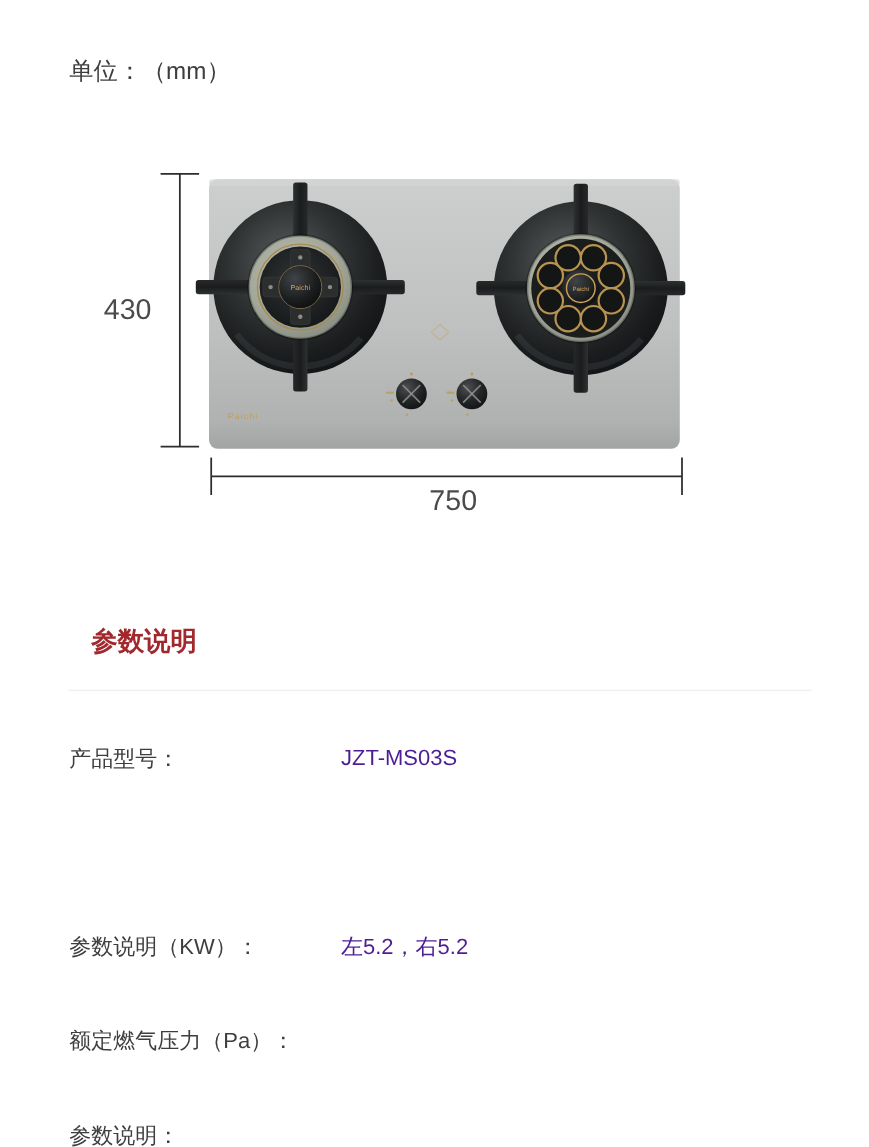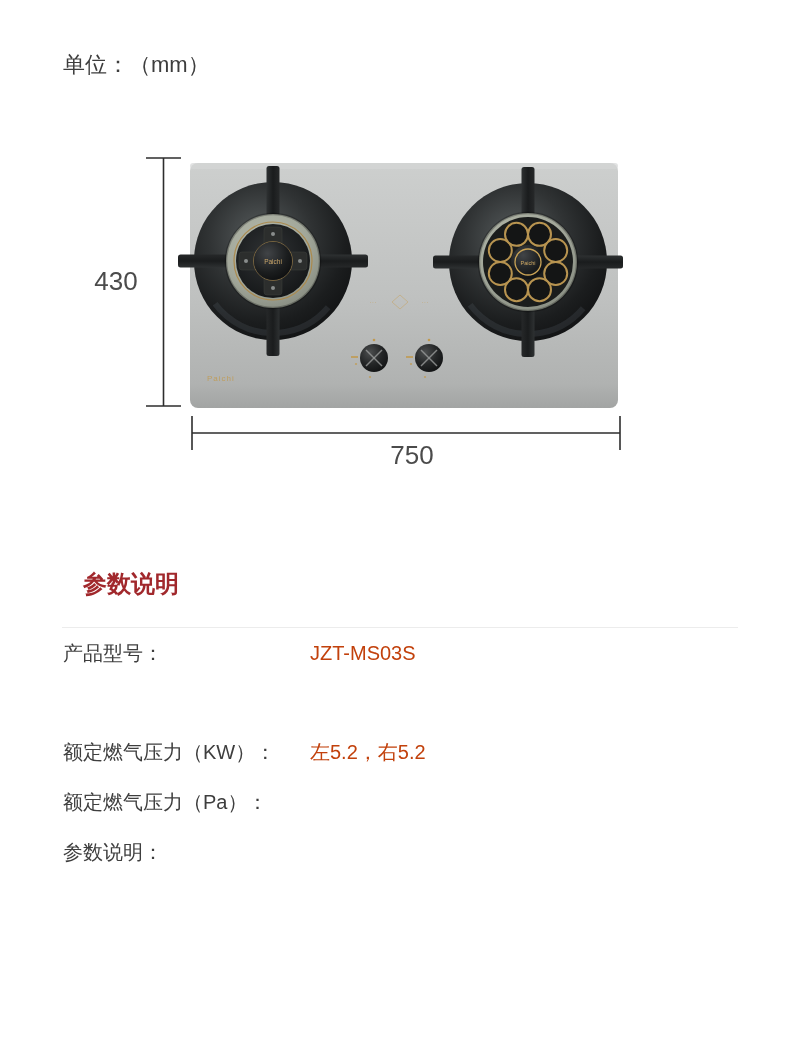--- a/index.html
+++ b/index.html
@@ -8,23 +8,23 @@
     font-family:"Liberation Sans","DejaVu Sans",sans-serif;color:#3e3e3e;
   }
   .unit-label{position:absolute;left:63px;top:50px;font-size:22px;color:#3d3d3d;}
   .stove-svg{position:absolute;left:0;top:0;}
   .dim-label{position:absolute;font-size:26px;color:#4b4b4b;text-align:center;}
   .dim-height{left:86px;top:266px;width:60px;}
   .dim-width{left:372px;top:440px;width:80px;}
   .section-title{position:absolute;left:62px;top:562px;font-size:24px;font-weight:bold;color:#a1282c;line-height:44px;margin-left:21px;}
   .divider{position:absolute;left:62px;top:627px;width:676px;height:1px;background:#ececec;}
   .spec-table{position:absolute;left:63px;top:629px;width:690px;}
-  .spec-row{display:flex;align-items:center;height:49.6px;font-size:20px;}
+  .spec-row{display:flex;align-items:center;height:49.6px;font-size:20px;margin-top:36px;}
   .spec-label{width:247px;flex:0 0 247px;color:#3e3e3e;}
-  .spec-value{flex:1;color:#c2410c;}
+  .spec-value{flex:1;color:#4c1d95;}
 </style>
 </head>
 <body>
 
 <div class="canvas">
 
   <div class="unit-label">单位：（mm）</div>
 
   <svg class="stove-svg" width="790" height="500" viewBox="0 0 790 500">
     <defs>
@@ -171,21 +171,21 @@
   <div class="divider"></div>
 
   <div class="spec-table">
     <div class="spec-row">
       <div class="spec-label">产品型号：</div>
       <div class="spec-value">JZT-MS03S</div>
     </div>
     <div class="spec-row">
     </div>
     <div class="spec-row">
-      <div class="spec-label">额定燃气压力（KW）：</div>
+      <div class="spec-label">参数说明（KW）：</div>
       <div class="spec-value">左5.2，右5.2</div>
     </div>
     <div class="spec-row">
       <div class="spec-label">额定燃气压力（Pa）：</div>
     </div>
     <div class="spec-row">
       <div class="spec-label">参数说明：</div>
     </div>
   </div>
 

